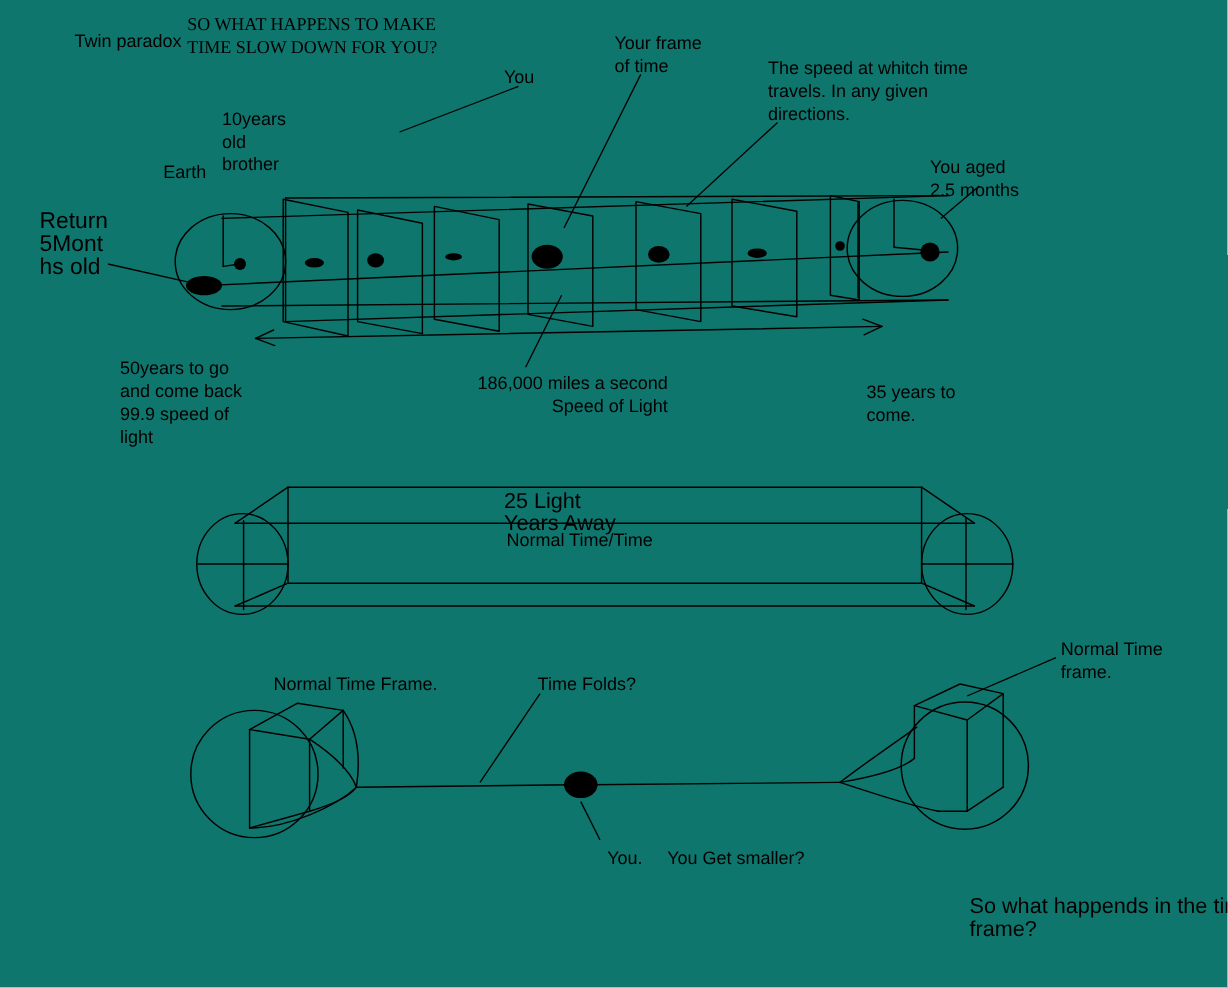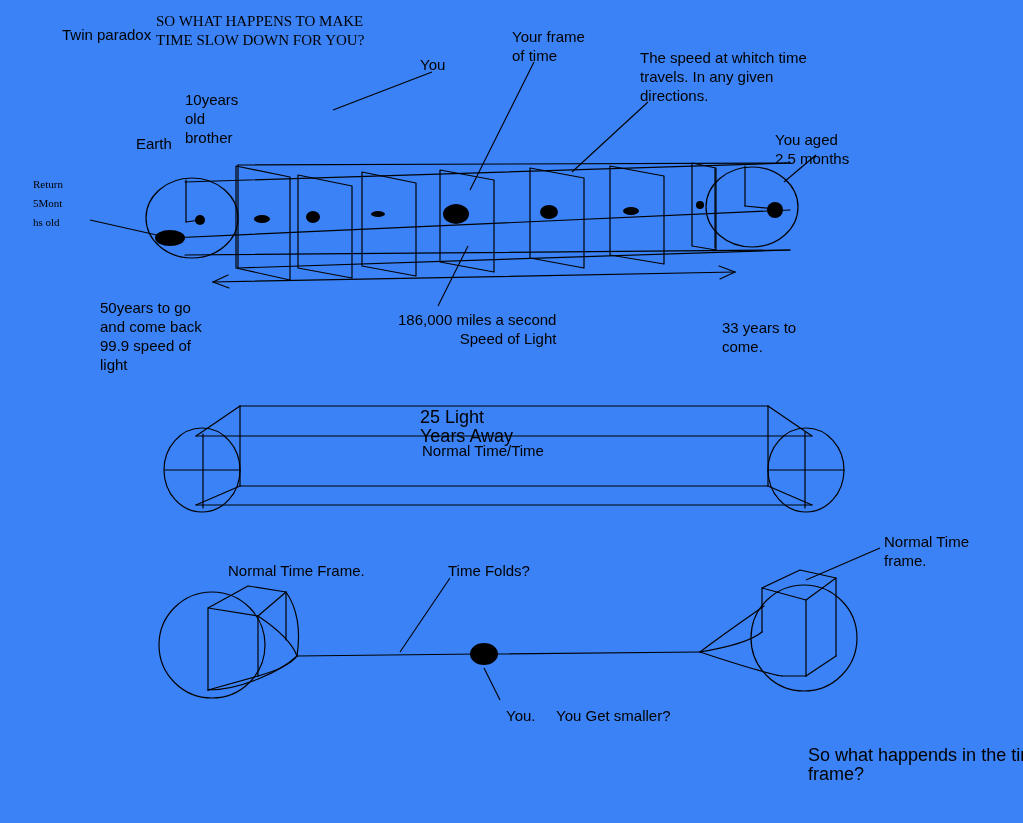--- a/index.html
+++ b/index.html
@@ -4,21 +4,21 @@
 <style>
   html, body {
     margin: 0;
     padding: 0;
     background: #ffffff;
   }
   #canvas {
     position: relative;
     width: 1023px;
     height: 823px;
-    background: #3b82f6;
+    background: #0f766e;
     overflow: hidden;
     font-family: "Liberation Sans", sans-serif;
   }
   .lbl {
     position: absolute;
     color: #000000;
     font-family: "Liberation Sans", sans-serif;
     font-size: 15px;
     line-height: 19px;
     white-space: pre;
@@ -173,30 +173,30 @@
 of time</div>
       <div class="lbl" style="left: 640px; top: 48px; font-size: 15px;">The speed at whitch time
 travels. In any given
 directions.</div>
       <div class="lbl" style="left: 185px; top: 90px; font-size: 15px;">10years
 old
 brother</div>
       <div class="lbl" style="left: 136px; top: 134px; font-size: 15px;">Earth</div>
       <div class="lbl" style="left: 775px; top: 130px; font-size: 15px;">You aged
 2.5 months</div>
-      <div class="lbl" style="left: 33px; top: 175px; font-size: 11px; font-family: Liberation Serif, serif;">Return
+      <div class="lbl" style="left: 33px; top: 175px; font-size: 19px;">Return
 5Mont
 hs old</div>
       <div class="lbl" style="left: 100px; top: 298px; font-size: 15px;">50years to go
 and come back
 99.9 speed of
 light</div>
       <div class="lbl" style="left: 398px; top: 310px; font-size: 15px; text-align: right;">186,000 miles a second
 Speed of Light</div>
-      <div class="lbl" style="left: 722px; top: 318px; font-size: 15px;">33 years to
+      <div class="lbl" style="left: 722px; top: 318px; font-size: 15px;">35 years to
 come.</div>
       <div class="lbl" style="left: 420px; top: 368px; font-size: 18px; margin-top: 40px;">25 Light
 Years Away</div>
       <div class="lbl" style="left: 422px; top: 441px; font-size: 15px;">Normal Time/Time</div>
       <div class="lbl" style="left: 228px; top: 561px; font-size: 15px;">Normal Time Frame.</div>
       <div class="lbl" style="left: 448px; top: 561px; font-size: 15px; text-align: right;">Time Folds?</div>
       <div class="lbl" style="left: 884px; top: 532px; font-size: 15px;">Normal Time
 frame.</div>
       <div class="lbl" style="left: 506px; top: 706px; font-size: 15px;">You.</div>
       <div class="lbl" style="left: 556px; top: 706px; font-size: 15px;">You Get smaller?</div>

